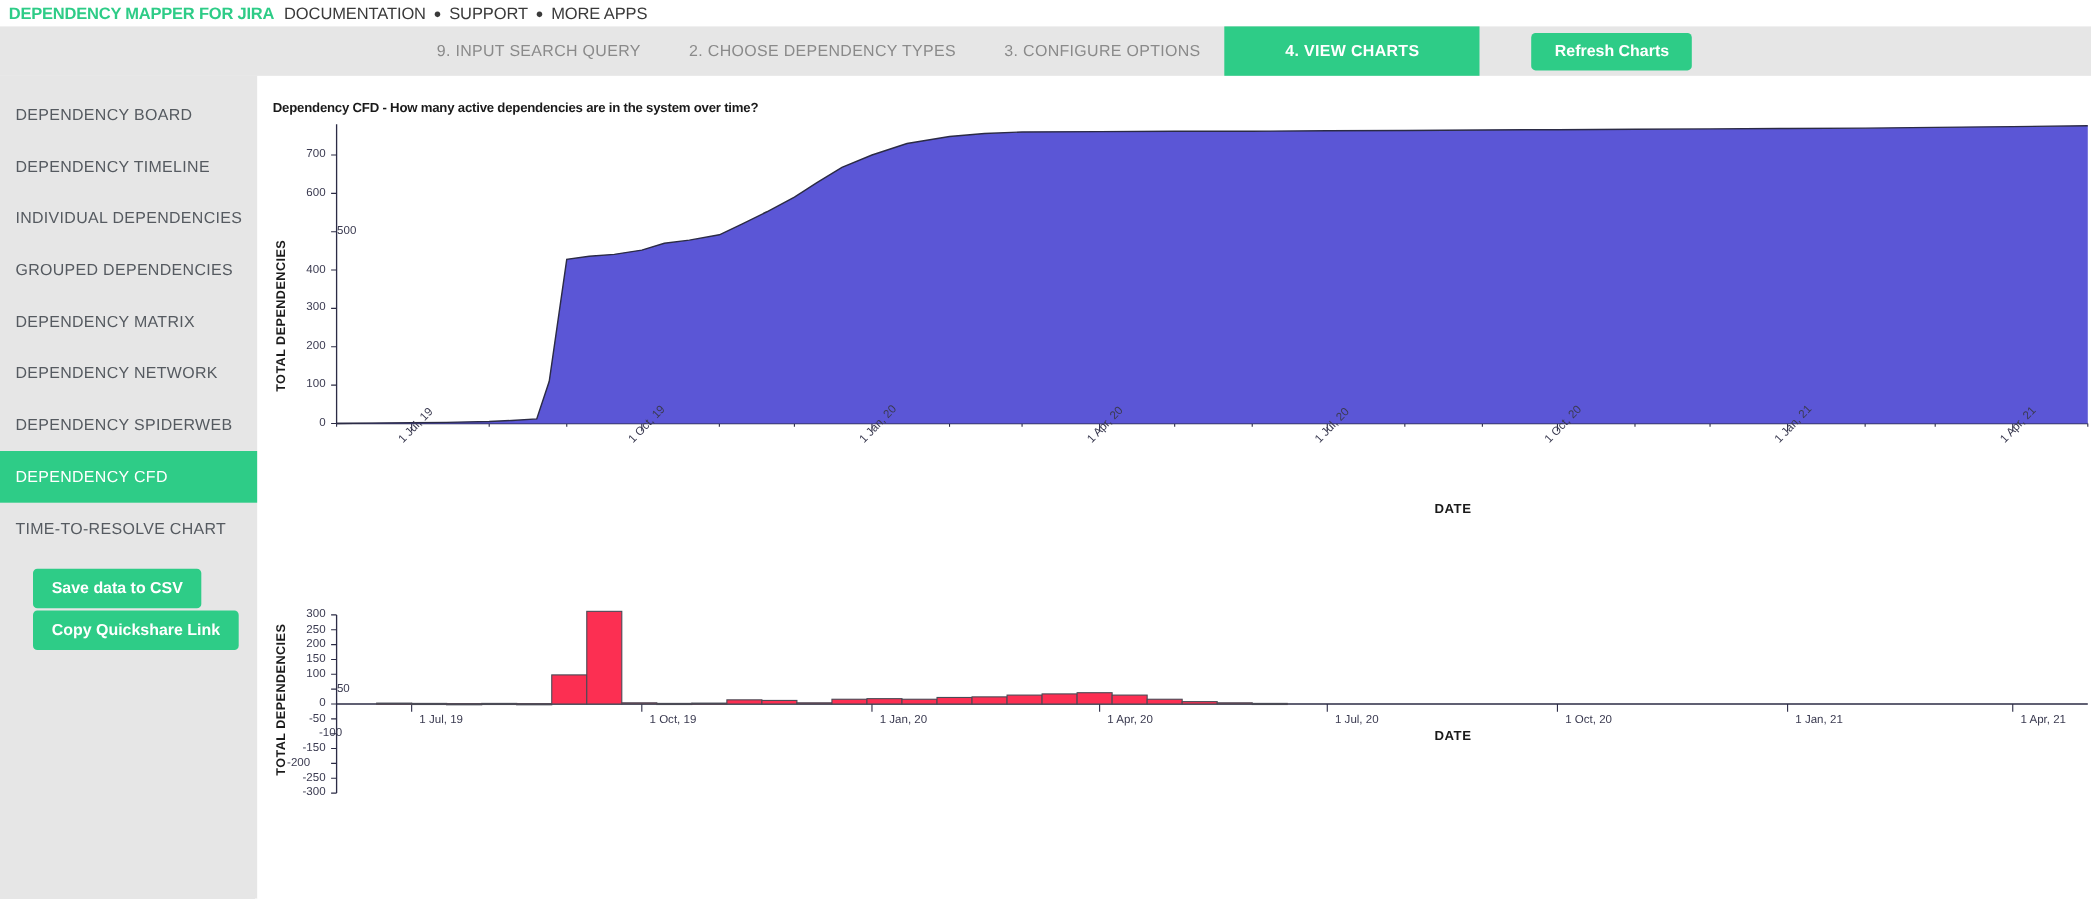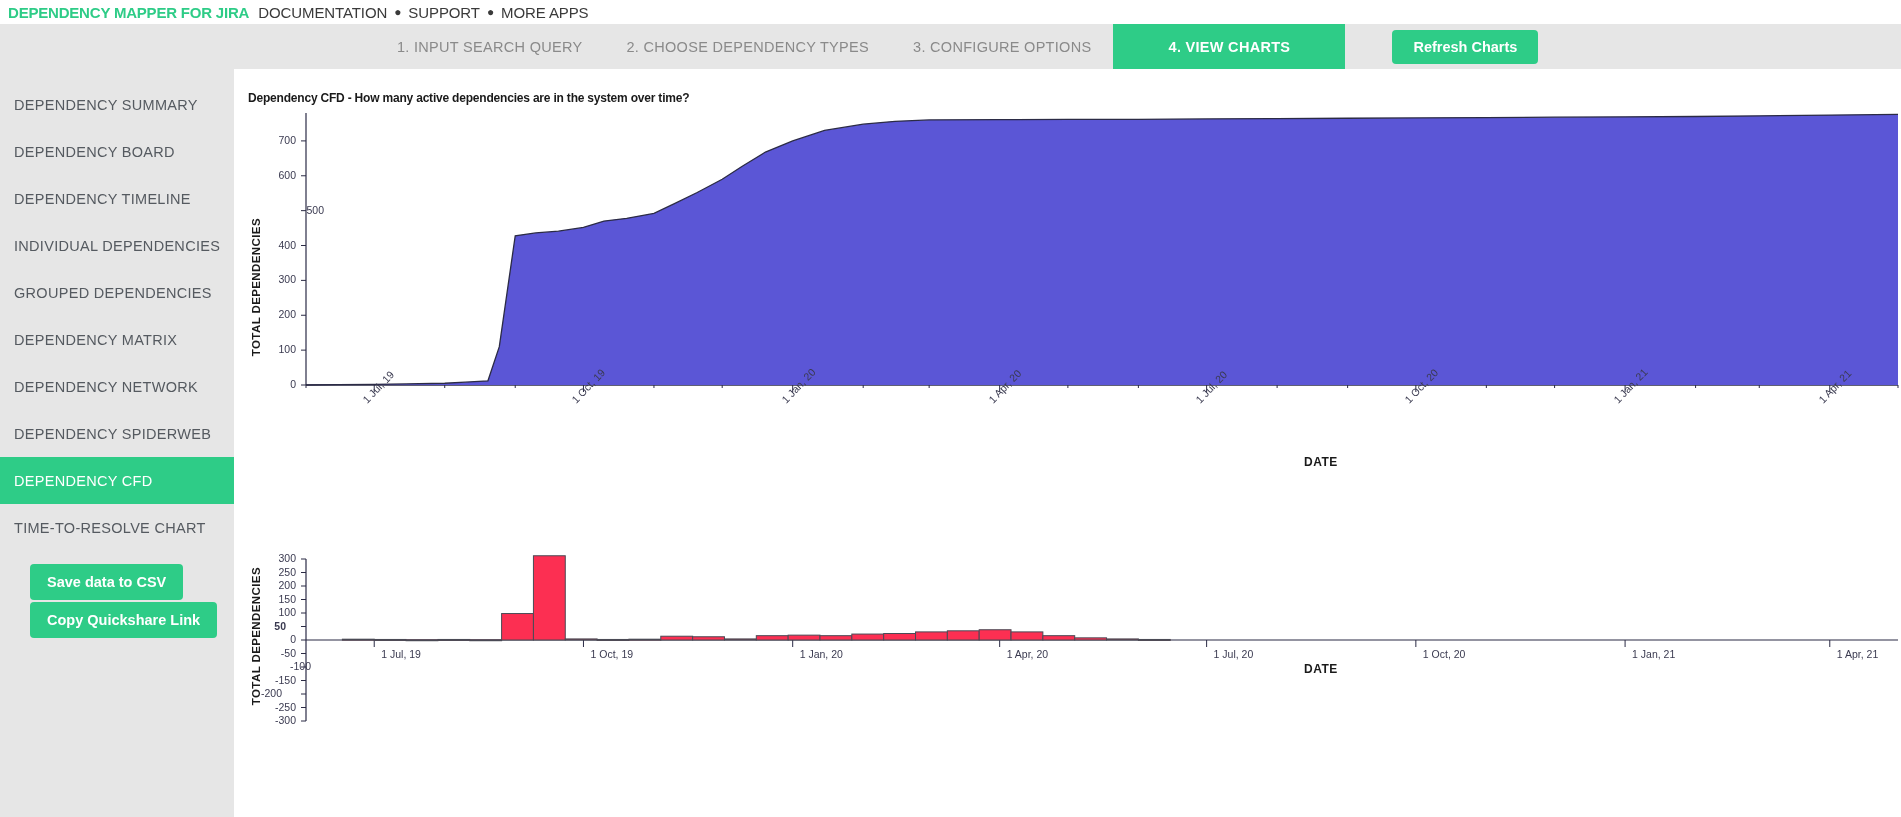--- a/index.html
+++ b/index.html
@@ -200,33 +200,32 @@
     <a href="#">DOCUMENTATION</a>
     <span class="dot">●</span>
     <a href="#">SUPPORT</a>
     <span class="dot">●</span>
     <a href="#">MORE APPS</a>
   </span>
 </div>
 
 <div class="stepbar">
   <div class="step-spacer"></div>
-  <div class="step">1. INPUT SEARCH QUERY</div>
+  <div class="step">9. INPUT SEARCH QUERY</div>
   <div class="step">2. CHOOSE DEPENDENCY TYPES</div>
   <div class="step">3. CONFIGURE OPTIONS</div>
   <div class="step active">4. VIEW CHARTS</div>
   <div class="refresh-wrap">
     <button class="refresh-btn">Refresh Charts</button>
   </div>
 </div>
 
 <div class="layout">
 
   <div class="sidebar">
-    <div class="side-item">DEPENDENCY SUMMARY</div>
     <div class="side-item">DEPENDENCY BOARD</div>
     <div class="side-item">DEPENDENCY TIMELINE</div>
     <div class="side-item">INDIVIDUAL DEPENDENCIES</div>
     <div class="side-item">GROUPED DEPENDENCIES</div>
     <div class="side-item">DEPENDENCY MATRIX</div>
     <div class="side-item">DEPENDENCY NETWORK</div>
     <div class="side-item">DEPENDENCY SPIDERWEB</div>
     <div class="side-item active">DEPENDENCY CFD</div>
     <div class="side-item">TIME-TO-RESOLVE CHART</div>
     <div class="side-actions">
@@ -353,21 +352,21 @@
           <rect x="840.71" y="92.84" width="31.84" height="2.16" fill="#fc2f52" stroke="#4a4a55" stroke-width="1"></rect>
           <rect x="872.55" y="93.92" width="31.84" height="1.08" fill="#fc2f52" stroke="#4a4a55" stroke-width="1"></rect>
           <rect x="904.39" y="94.46" width="31.84" height="1.00" fill="#fc2f52" stroke="#4a4a55" stroke-width="1"></rect>
         </svg>
       <div id="bar-yticks">
           <div class="ytick" style="left: 0px; width: 62px; top: 7px;">300</div>
           <div class="ytick" style="left: 0px; width: 62px; top: 20.5px;">250</div>
           <div class="ytick" style="left: 0px; width: 62px; top: 34px;">200</div>
           <div class="ytick" style="left: 0px; width: 62px; top: 47.5px;">150</div>
           <div class="ytick" style="left: 0px; width: 62px; top: 61px;">100</div>
-          <div class="ytick" style="left: 0px; width: 52px; top: 74.5px; font-weight: bold;">50</div>
+          <div class="ytick" style="left: 0px; width: 84px; top: 74.5px;">50</div>
           <div class="ytick" style="left: 0px; width: 62px; top: 88px;">0</div>
           <div class="ytick" style="left: 0px; width: 62px; top: 101.5px;">-50</div>
           <div class="ytick" style="left: 15px; width: 62px; top: 115px;">-100</div>
           <div class="ytick" style="left: 0px; width: 62px; top: 128.5px;">-150</div>
           <div class="ytick" style="left: 0px; width: 48px; top: 142px;">-200</div>
           <div class="ytick" style="left: 0px; width: 62px; top: 155.5px;">-250</div>
           <div class="ytick" style="left: 0px; width: 62px; top: 169px;">-300</div>
         </div>
       <div id="bar-xticks">
           <div class="xtick-flat" style="left: 147.229px; top: 103px;">1 Jul, 19</div>

